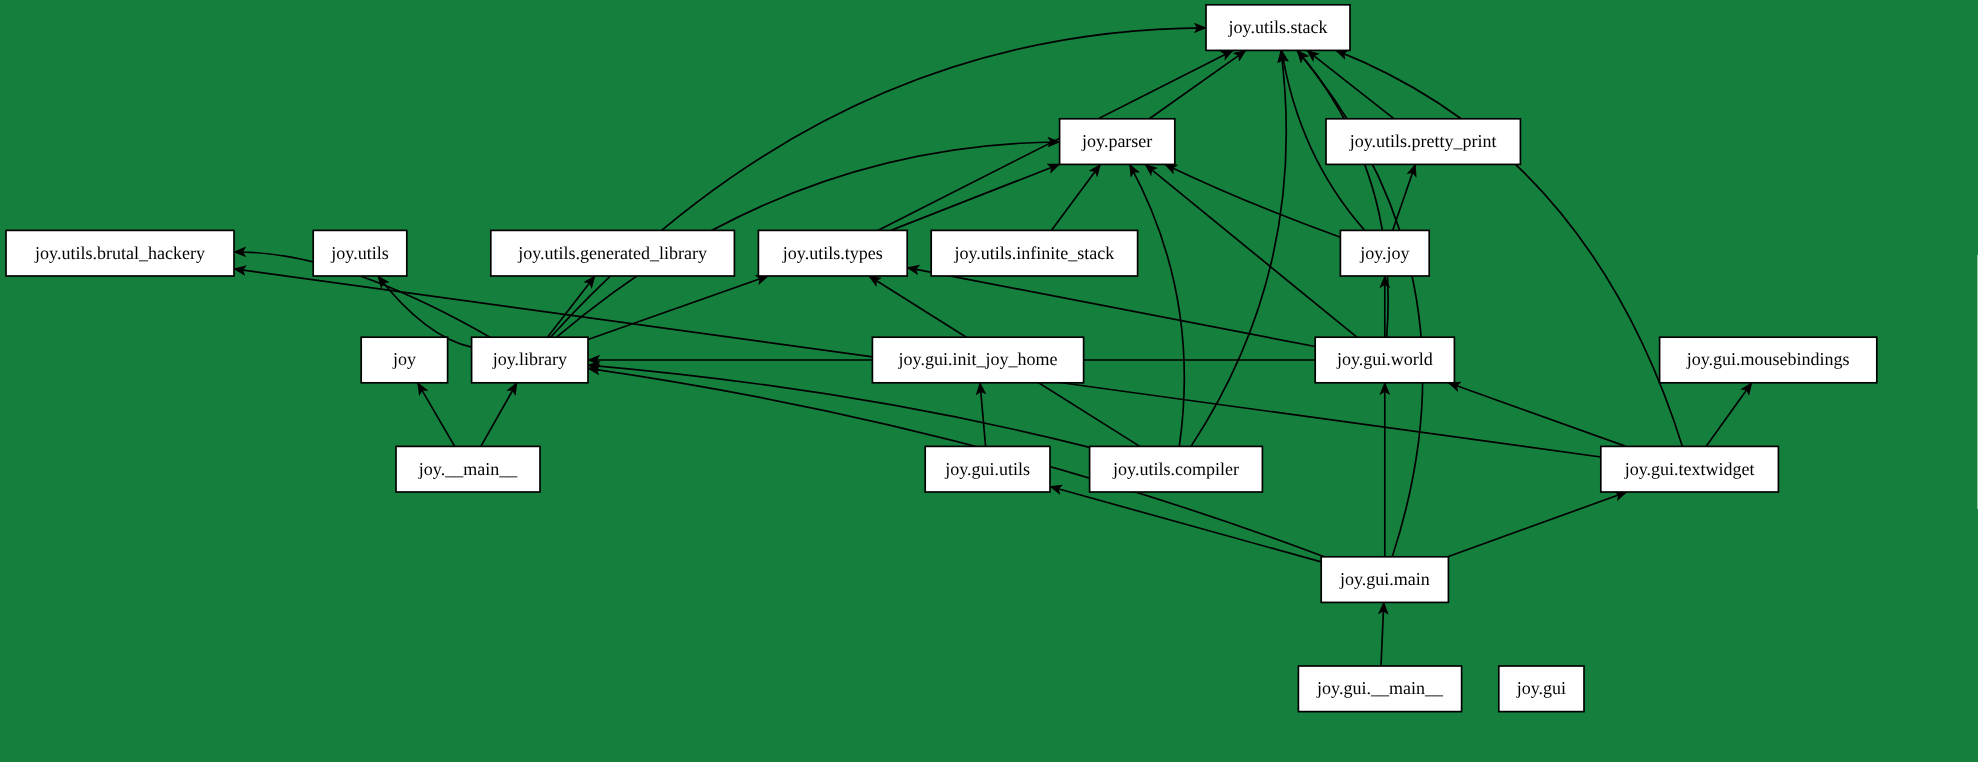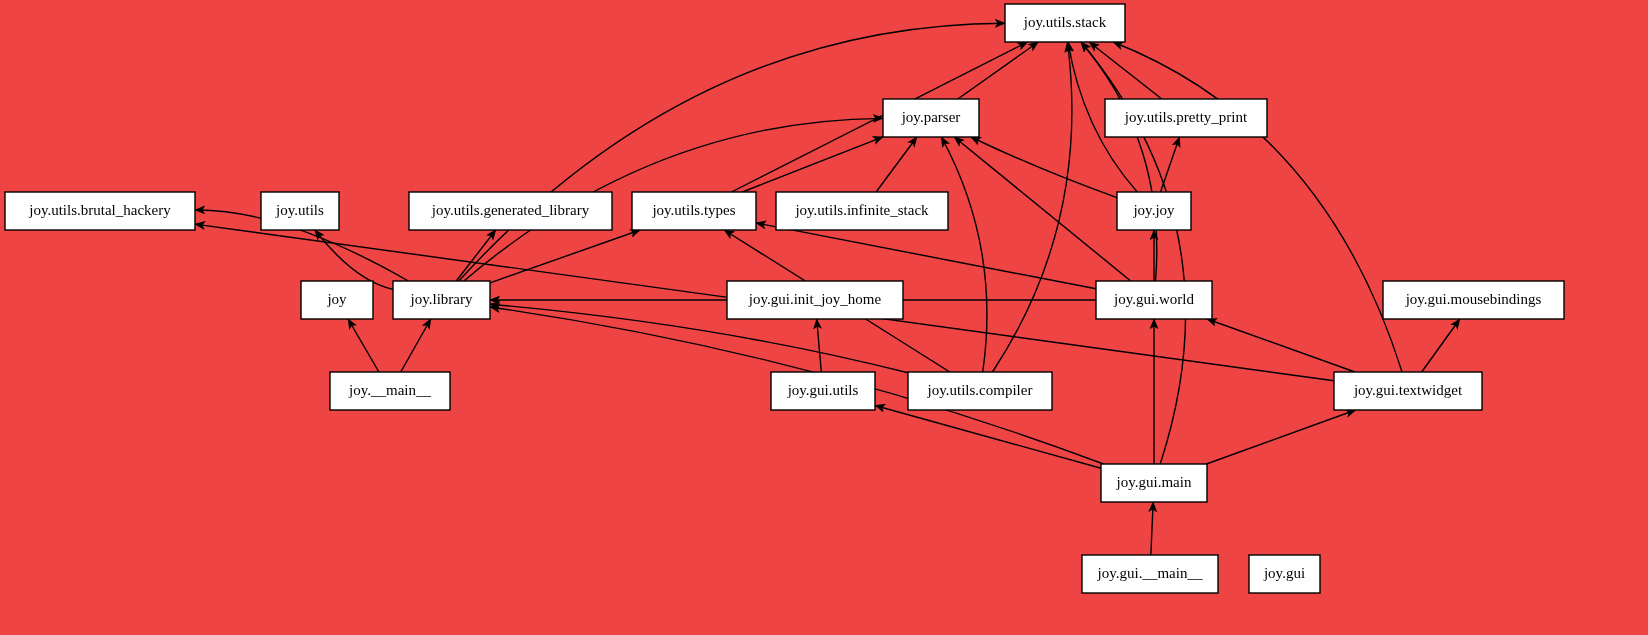--- a/index.html
+++ b/index.html
@@ -1,17 +1,17 @@
 <!DOCTYPE html>
 <html><head>
 <meta charset="utf-8">
 <style>
   html,body{margin:0;padding:0;background:#ffffff;}
   body{font-family:"Liberation Serif","DejaVu Serif",serif;}
-  #canvas{position:relative;width:1648px;height:635px;background:#ef4444;overflow:hidden;text-align:center;}
+  #canvas{position:relative;width:1648px;height:635px;background:#15803d;overflow:hidden;text-align:center;}
   svg#graph{position:absolute;left:0;top:0;width:1648px;height:635px;}
   .node-rect{fill:#ffffff;stroke:#000000;stroke-width:1.4;}
   .node-label{font-family:"Liberation Serif","DejaVu Serif",serif;font-size:15px;fill:#000000;text-anchor:middle;dominant-baseline:middle;}
   .edge{fill:none;stroke:#000000;stroke-width:1.4;}
 </style>
 </head>
 <body>
 
 <div id="canvas">
   <svg id="graph" viewBox="0 0 1648 635" xmlns="http://www.w3.org/2000/svg">

